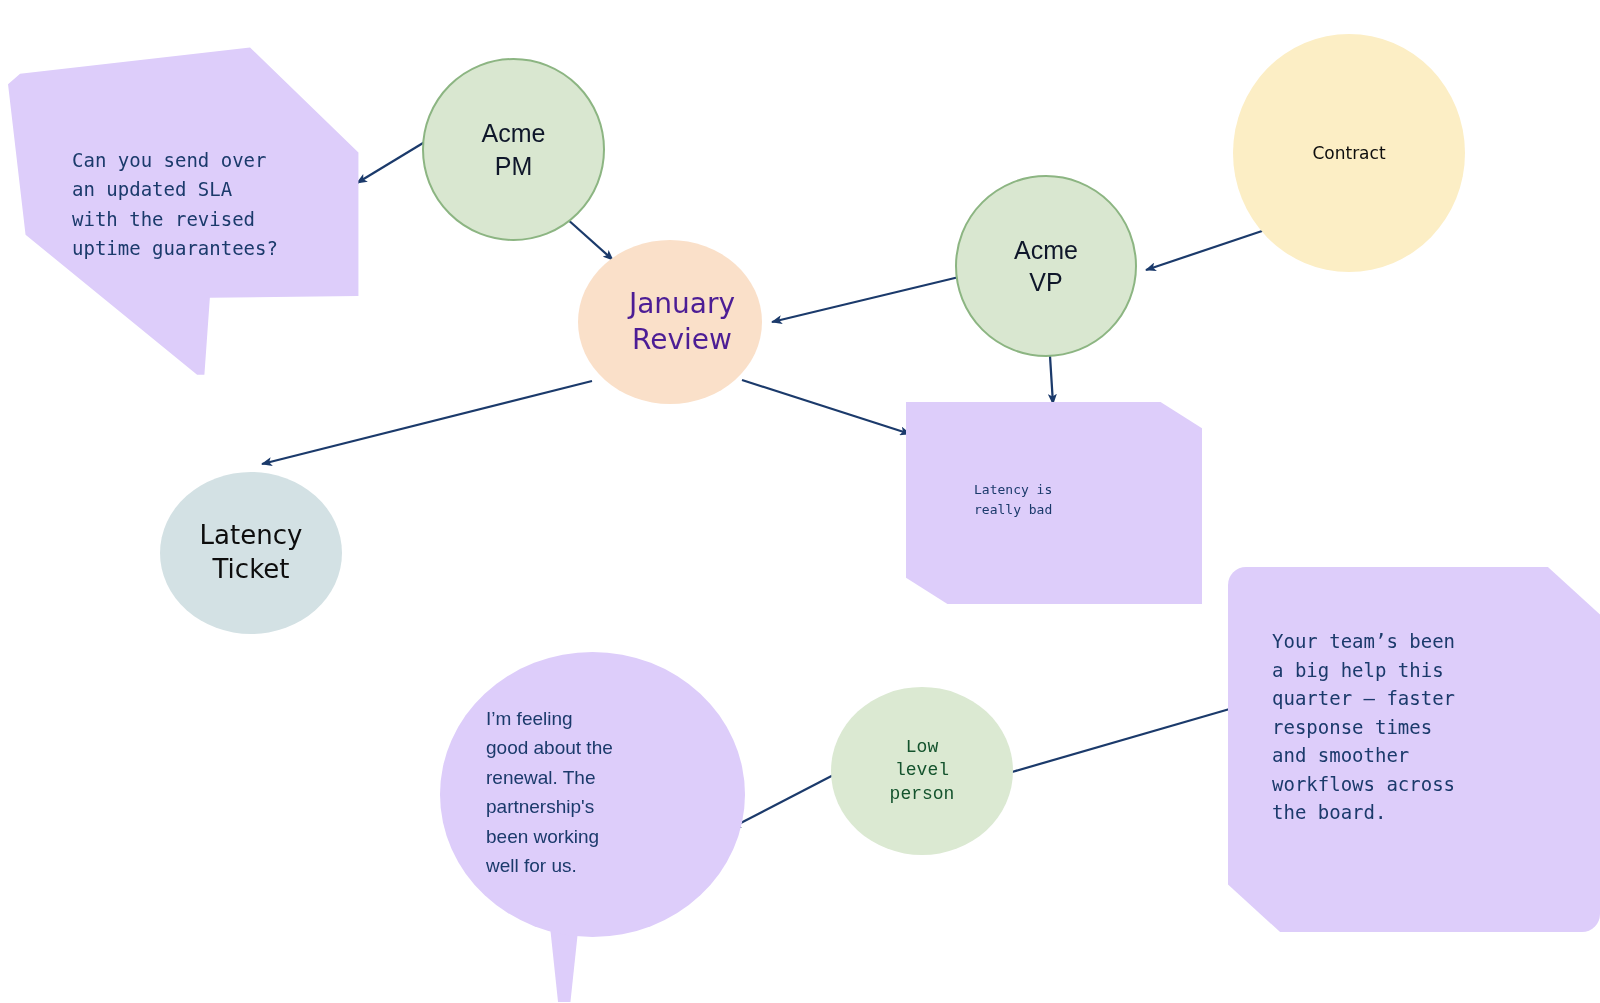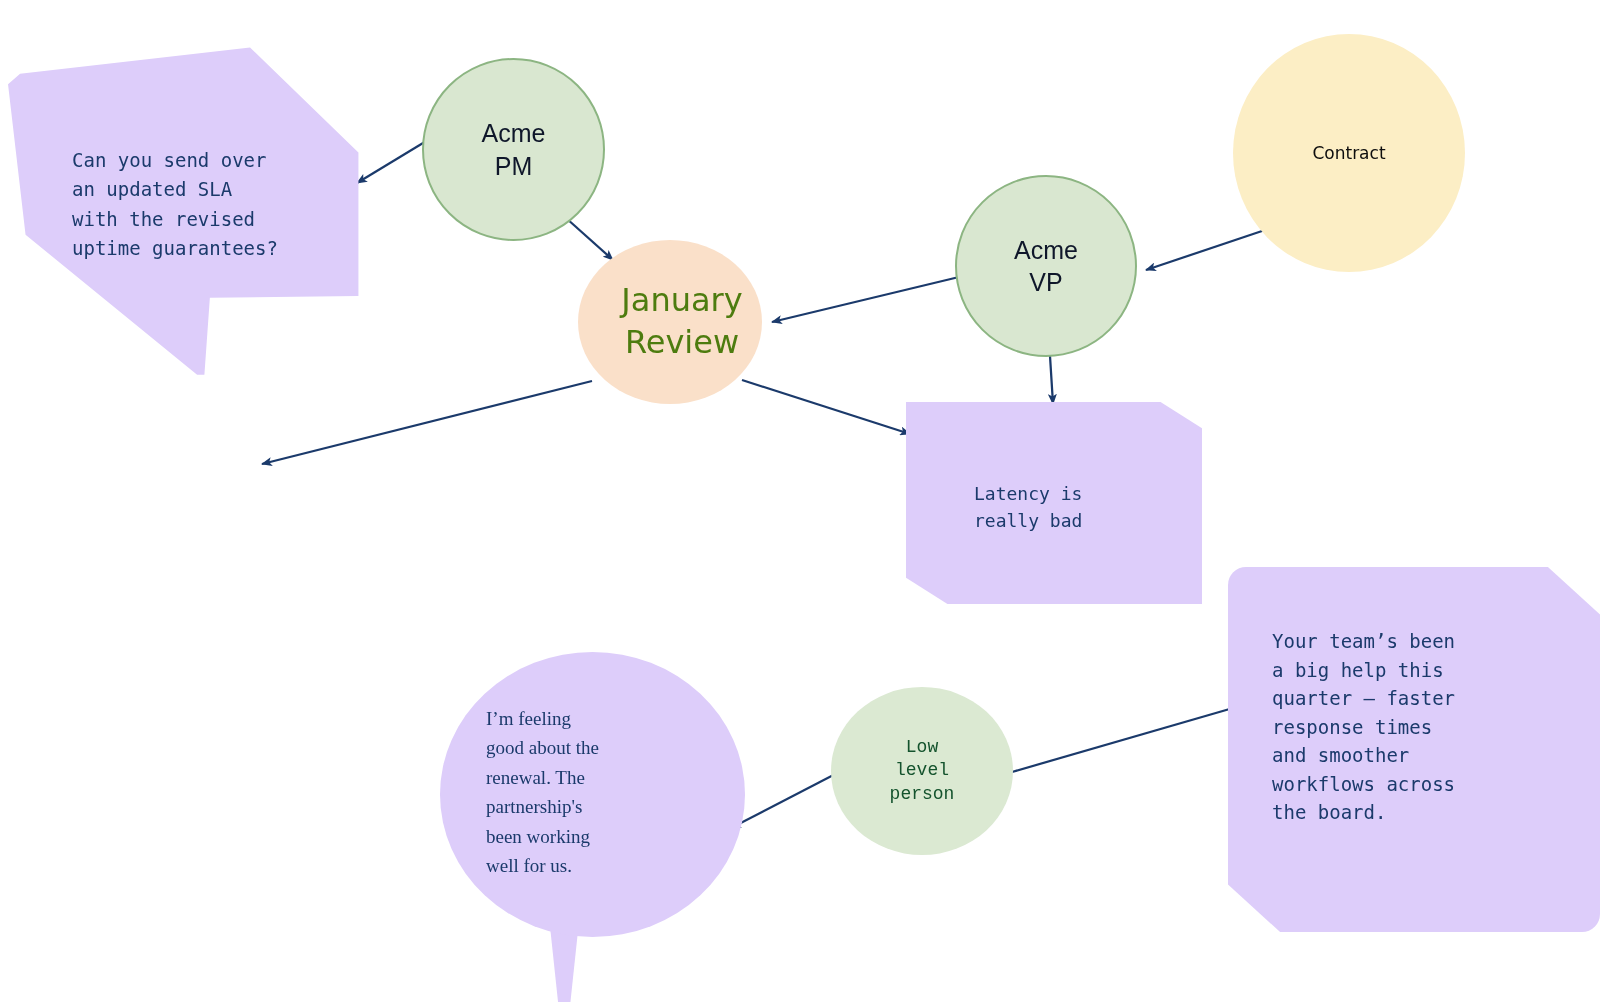--- a/index.html
+++ b/index.html
@@ -55,23 +55,23 @@
   }
   .node-contract .label {
     color: #0d0d0d;
     font-family: "DejaVu Sans", sans-serif;
     font-size: 17px;
   }
   .node-january-review {
     background: #fae0c9;
   }
   .node-january-review .label {
-    color: #4d7c0f;
+    color: #4c1d95;
     font-family: "DejaVu Sans", sans-serif;
-    font-size: 32px;
+    font-size: 28px;
     margin-left: 24px;
   }
   .node-latency-ticket {
     background: #d3e1e4;
   }
   .node-latency-ticket .label {
     color: #0d0d0d;
     font-family: "DejaVu Sans", sans-serif;
     font-size: 26px;
   }
@@ -124,21 +124,21 @@
     border-radius: 50%;
   }
   .bubble-tail {
     position: absolute;
     background: #ddcdfa;
   }
   .bubble-ellipse-wrap .label {
     position: absolute;
     white-space: pre-line;
     color: #1b3a6b;
-    font-family: Liberation Serif, serif;
+    font-family: Liberation Sans, sans-serif;
     line-height: 1.55;
   }
 </style>
 </head>
 <body>
 
 <div id="canvas">
 
   <svg id="edges" viewBox="0 0 1600 1003" xmlns="http://www.w3.org/2000/svg">
     <defs>
@@ -179,23 +179,27 @@
   <div class="node circle node-acme-vp" style="left:955px; top:175px; width:182px; height:182px;">
     <span class="label">Acme
 VP</span>
   </div>
 
   <div class="node circle node-january-review" style="left:578px; top:240px; width:184px; height:164px;">
     <span class="label">January
 Review</span>
   </div>
 
+  <div class="node circle node-latency-ticket" style="left:160px; top:472px; width:182px; height:162px;">
+    <span class="label">Latency
+Ticket</span>
+  </div>
 
   <div class="note" style="left:906px; top:402px; width:296px; height:202px;">
-    <span class="label" style="left:68px; top:78px; font-size:18px;">Latency is
+    <span class="label" style="left:68px; top:78px; font-size:13px;">Latency is
 really bad</span>
   </div>
 
   <div class="note" style="left:1228px; top:567px; width:372px; height:365px;border-radius:18px;">
     <span class="label" style="left:44px; top:60px; font-size:19px;">Your team’s been
 a big help this
 quarter — faster
 response times
 and smoother
 workflows across

